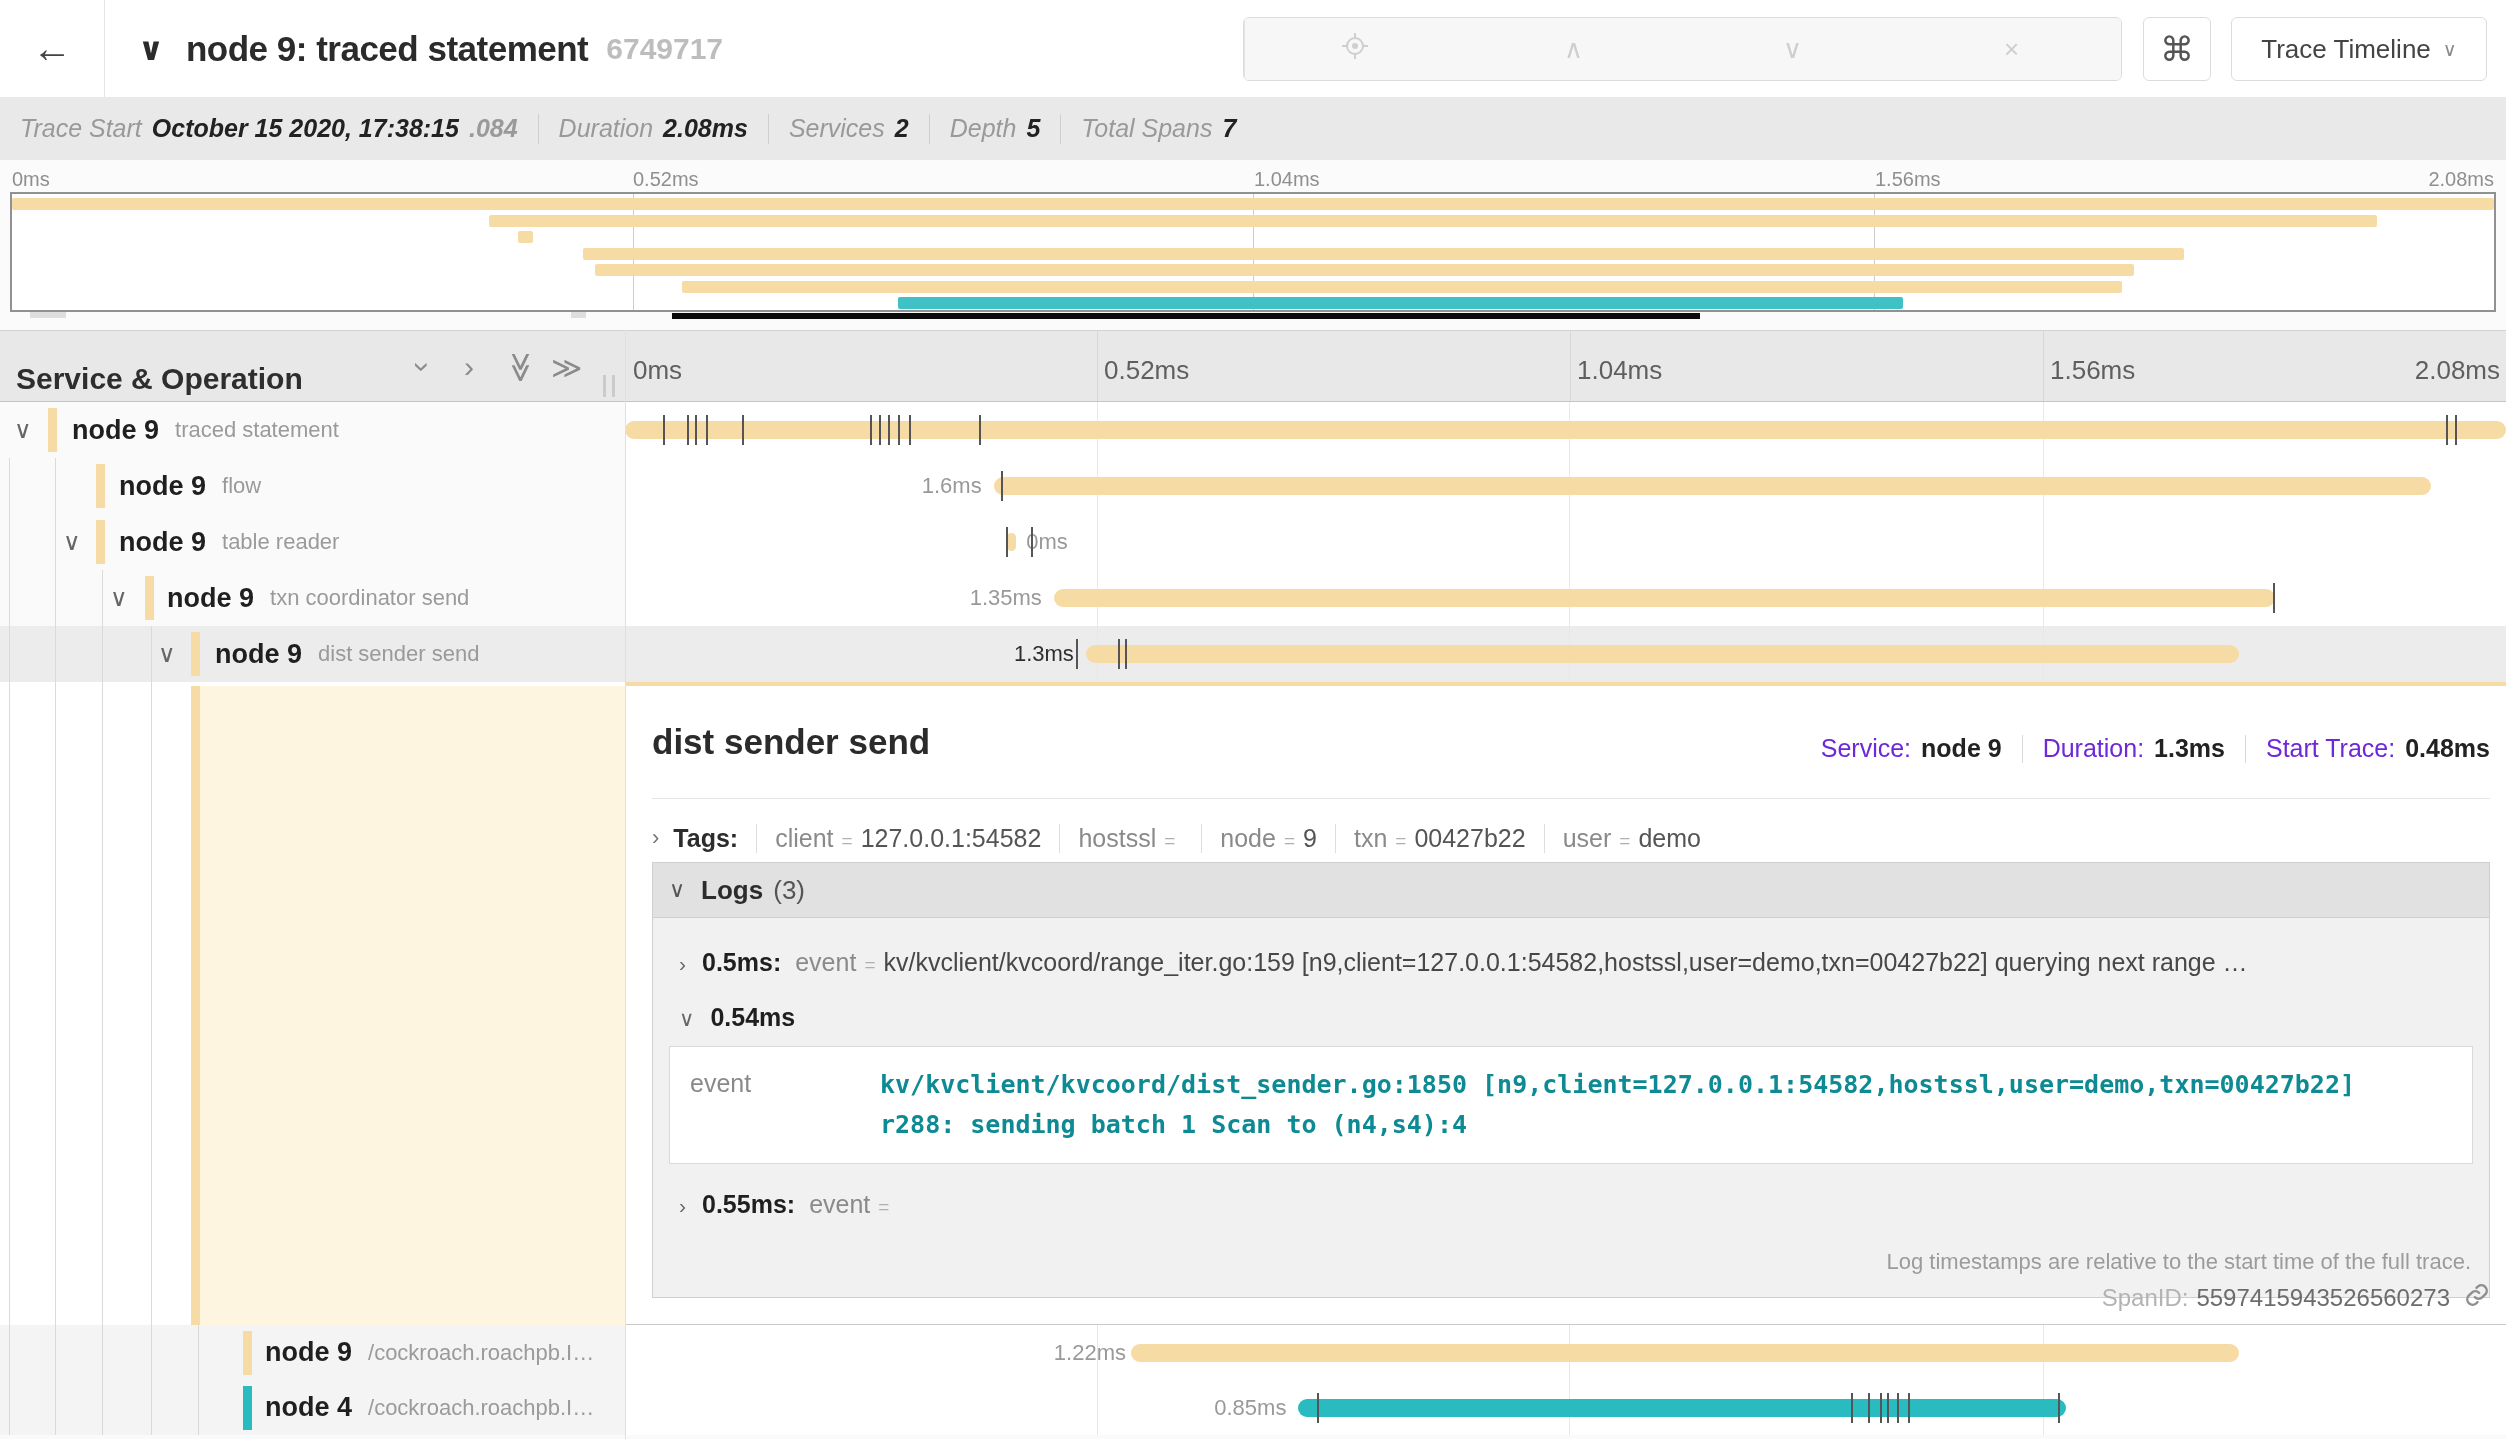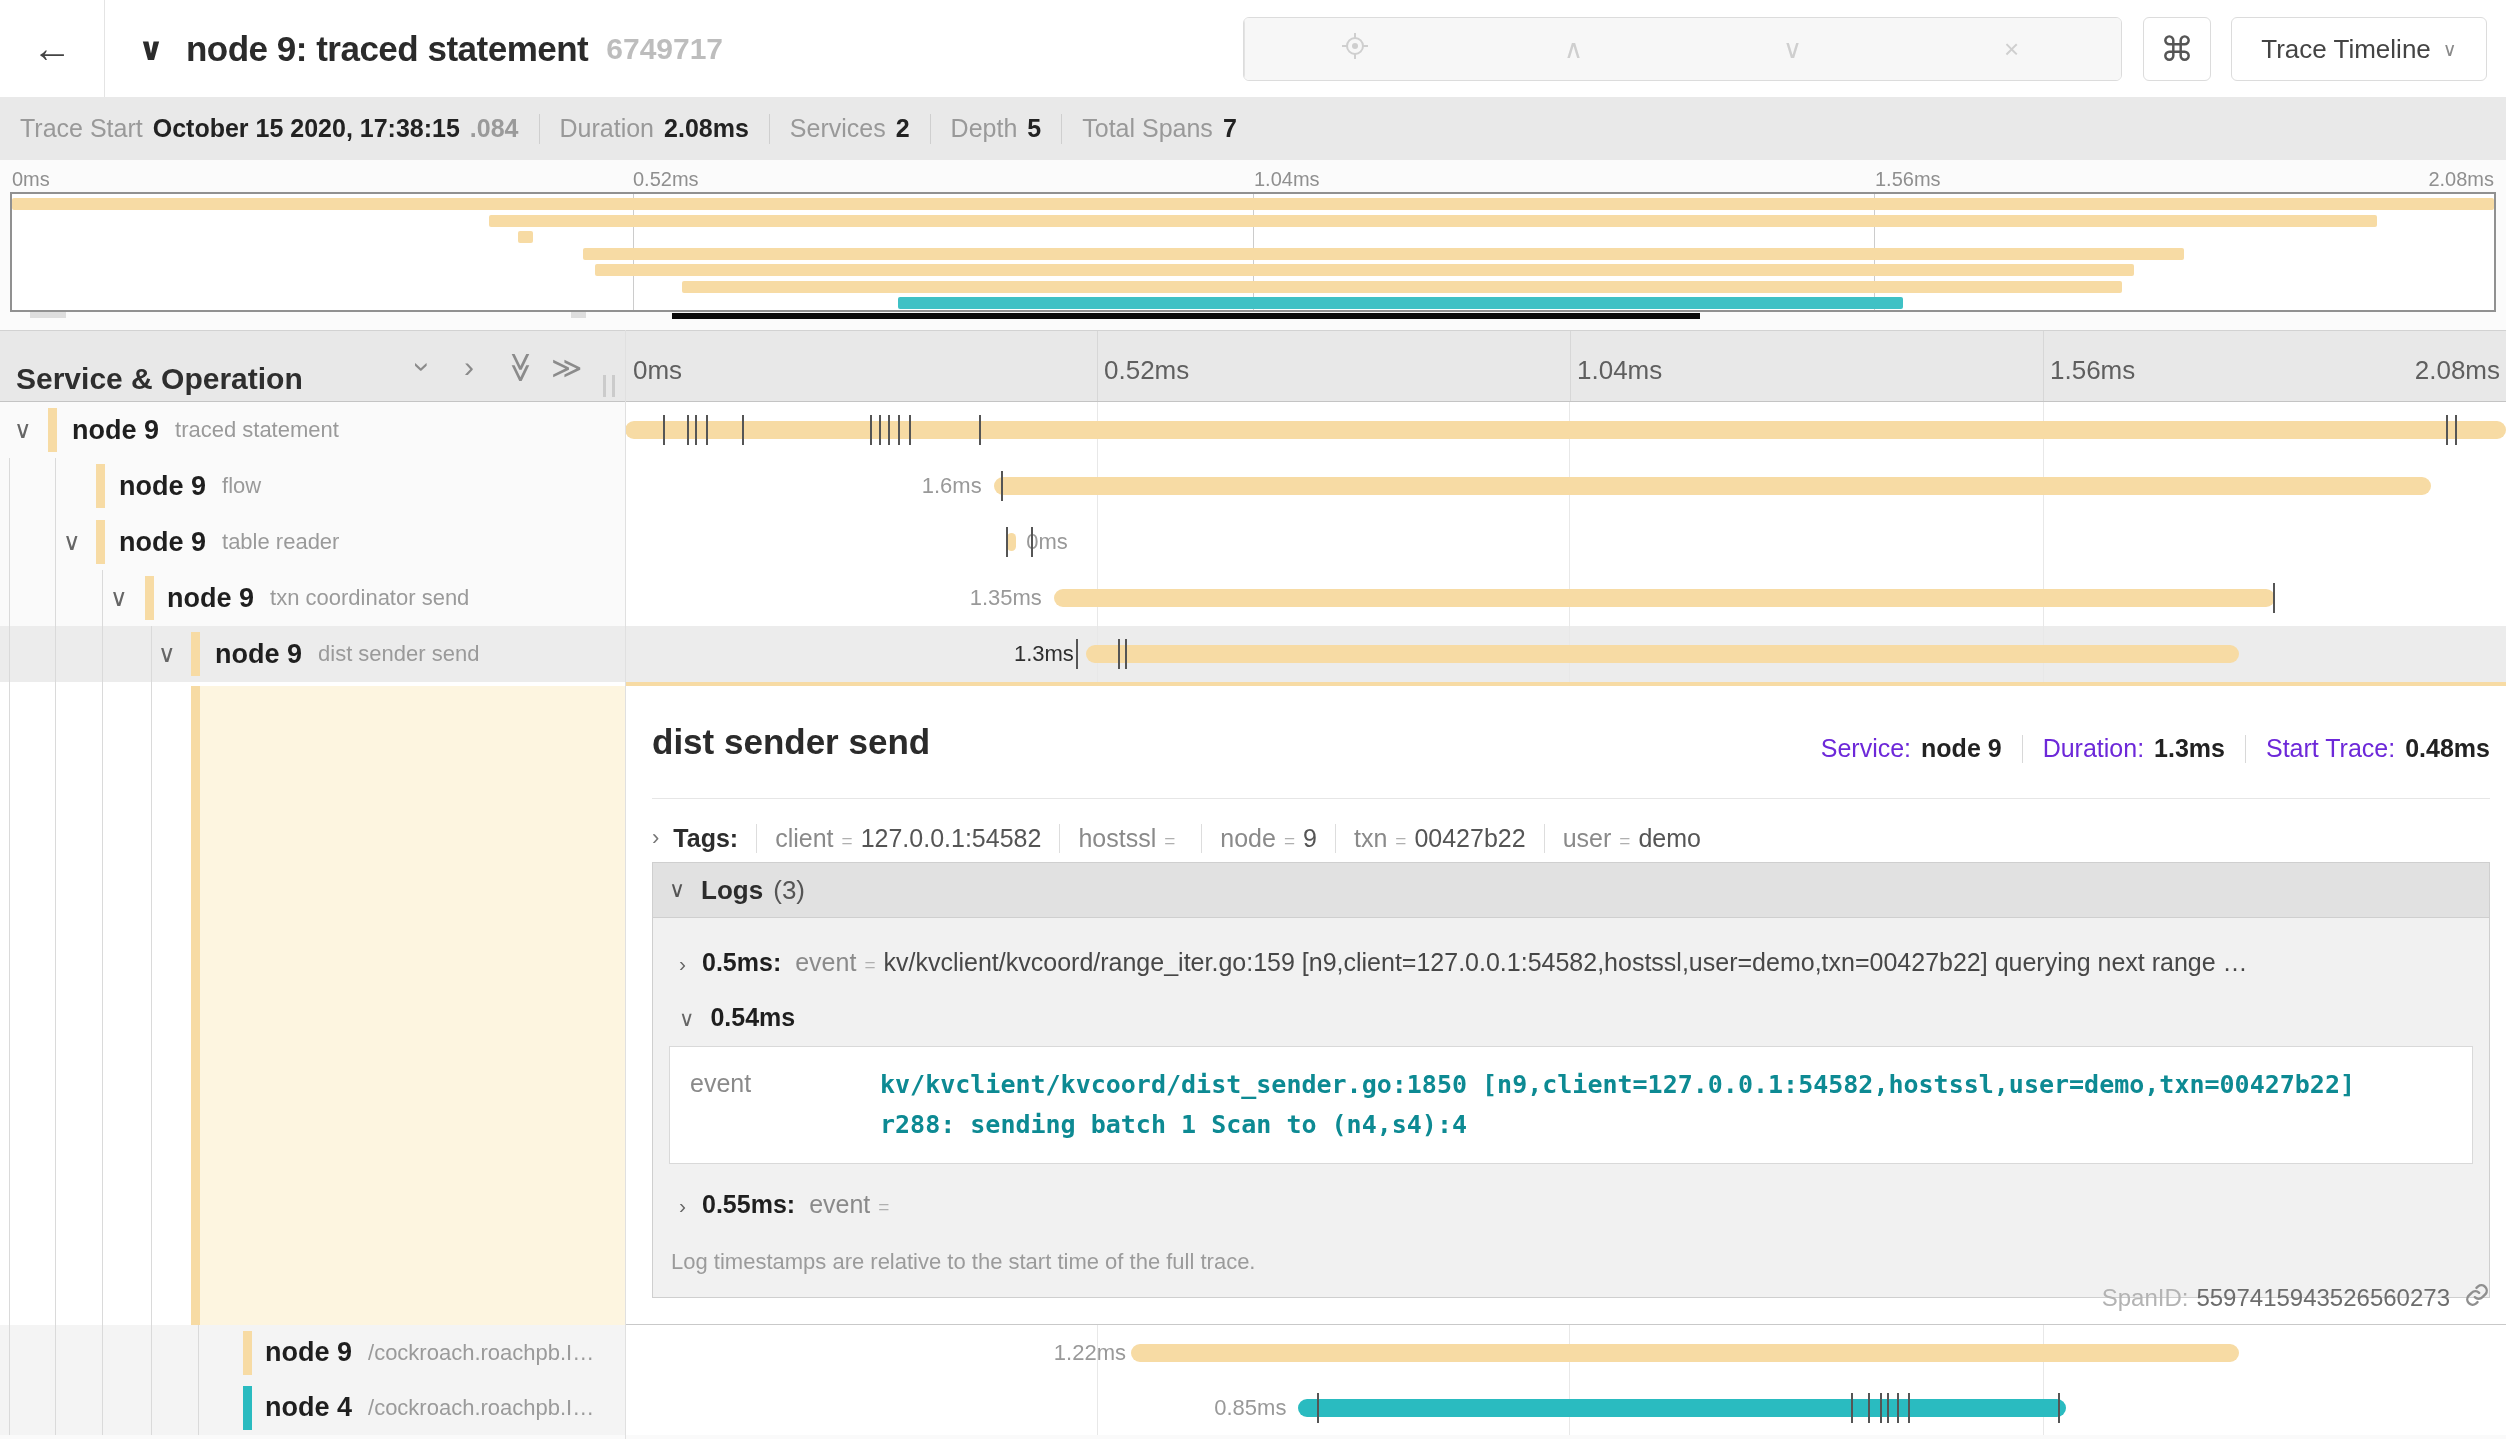--- a/index.html
+++ b/index.html
@@ -27,21 +27,21 @@
             border-radius:6px; background:#fff; display:flex; align-items:center; justify-content:center;
             font-size:34px; color:#555; cursor:pointer; }
   .ttbtn { position:absolute; left:2231px; top:17px; width:256px; height:64px; border:1px solid #dcdcdc;
            border-radius:6px; background:#fff; display:flex; align-items:center; justify-content:center;
            font-size:26px; color:#444; cursor:pointer; gap:12px; }
   .ttcaret { font-size:19px; color:#8a8a8a; }
 
   
   .metabar { position:absolute; left:0; top:97px; width:2506px; height:63px; background:#e9e9e9;
              display:flex; align-items:center; padding-left:20px; font-size:25px; }
-  .mitem { display:flex; align-items:flex-start; gap:10px; white-space:nowrap; }
+  .mitem { display:flex; align-items:flex-start; gap:10px; white-space:nowrap;font-style:italic; }
   .mlabel { color:#999; }
   .mval { color:#222; font-weight:bold; }
   .msuf { color:#9a9a9a; font-weight:bold; }
   .msep { width:1px; height:30px; background:#cfcfcf; margin:0 20px; align-self:center; }
 
   
   .minisec { position:absolute; left:0; top:160px; width:2506px; height:170px; background:#fbfbfb; }
   .maxis { position:absolute; top:8px; font-size:20px; color:#8f8f8f; }
   .minibox { position:absolute; left:10px; top:32px; width:2486px; height:120px; border:2px solid #919191; background:#fff; }
   .mgrid { position:absolute; top:0; bottom:0; width:1px; background:#cccccc; }
@@ -116,21 +116,21 @@
   .lechev { color:#666; font-size:21px; margin-right:16px; }
   .letime { font-weight:bold; color:#1f1f1f; margin-right:14px; }
   .lekey { color:#8a8a8a; }
   .leeq { color:#b0b0b0; font-size:19px; margin:0 8px; }
   .leval { color:#474747; }
   .lexphead { display:flex; align-items:baseline; font-size:25px; padding:12px 10px 10px 10px; cursor:pointer; }
   .kvtable { background:#fff; border:1px solid #d9d9d9; margin:4px 0 10px 0; display:flex; padding:18px 20px; }
   .kvkey { flex:0 0 190px; font-size:25px; color:#8a8a8a; padding-top:4px; }
   .kvval { font-family:"DejaVu Sans Mono","Liberation Mono",monospace; font-weight:bold; color:#0d8a93;
            font-size:25px; line-height:40px; word-break:break-all; max-width:1500px; }
-  .lfoot { font-size:22px; color:#9b9b9b; padding:16px 2px 6px 2px; }
+  .lfoot { font-size:22px; color:#9b9b9b; padding:16px 2px 6px 2px;text-align:right; }
   .spanidrow { position:absolute; right:16px; bottom:10px; display:flex; align-items:center; font-size:24px; gap:8px; }
   .sidlab { color:#b3b3b3; }
   .sidval { color:#6c6c6c; }
   .linkic { cursor:pointer; margin-left:6px; }
 
   .maindiv { position:absolute; left:625px; top:330px; bottom:0; width:1px; background:#e0e0e0; z-index:5; }
 </style>
 </head>
 <body>
 

